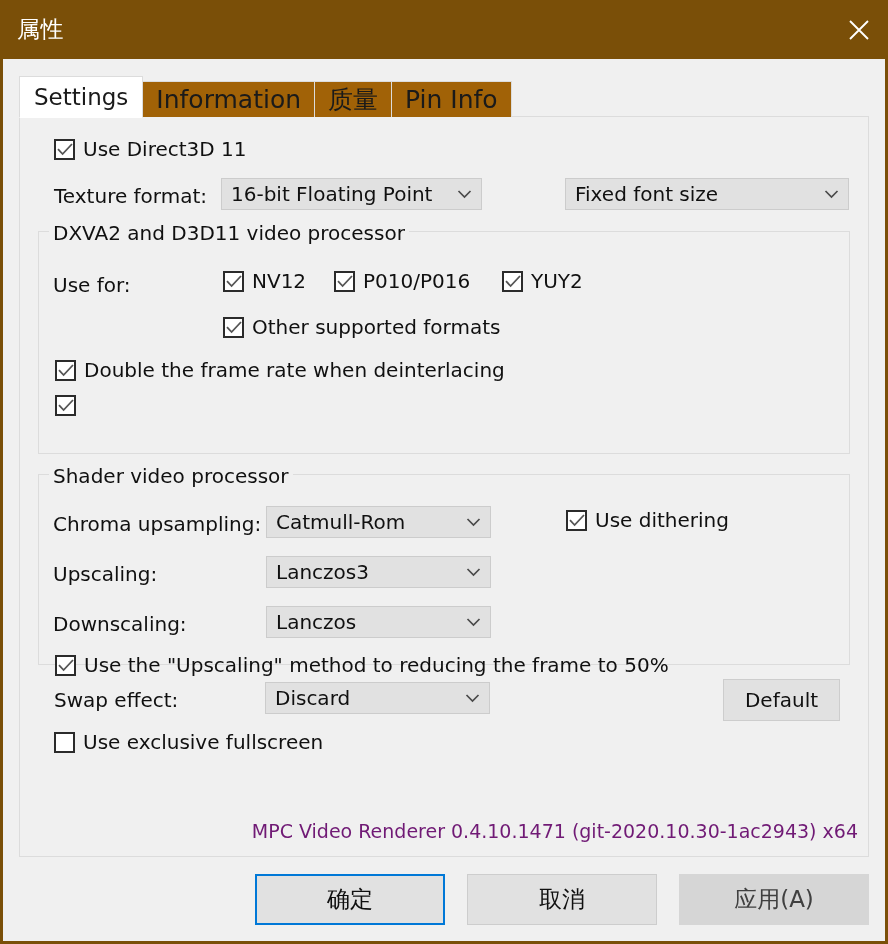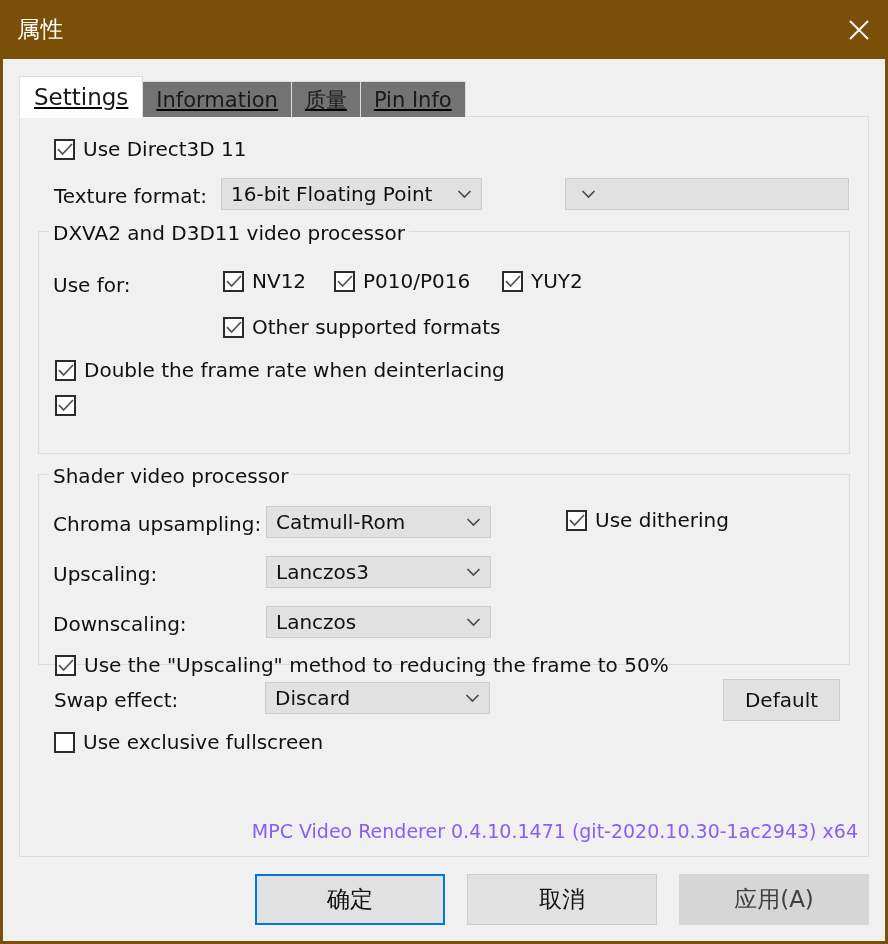--- a/index.html
+++ b/index.html
@@ -49,38 +49,37 @@
   }
   .close-btn svg { display: block; }
 
   
   .tabstrip-wrap {
     padding: 16px 16px 0 16px;
     flex: 1 1 auto;
     display: flex;
     flex-direction: column;
     min-height: 0;
-    text-decoration: underline;
   }
   .tabstrip {
     display: flex;
     align-items: flex-end;
     height: 42px;
     position: relative;
     z-index: 2;
   }
   .tab {
     height: 36px;
     padding: 13px 13px;
-    background: #737373;
+    background: #a16207;
     border: 1px solid #dcdcdc;
     border-bottom: none;
     display: flex;
     align-items: center;
-    font-size: 21px;
+    font-size: 25px;
     color: #1a1a1a;
     margin-right: -1px;
     cursor: default;
     white-space: nowrap;
     font-family: "DejaVu Sans", sans-serif;
   }
   .tab.active {
     background: #ffffff;
     height: 42px;
     border: 1px solid #dcdcdc;
@@ -182,21 +181,21 @@
   .top-grid { position: relative; height: 92px; }
 
   .abs { position: absolute; }
 
   
   .verline {
     position: absolute;
     right: 10px;
     bottom: 14px;
     font-size: 19px;
-    color: #8b5cf6;
+    color: #701a75;
     font-family: "DejaVu Sans", sans-serif;
     white-space: nowrap;
   }
 
   
   .buttonbar {
     flex: 0 0 84px;
     display: flex;
     align-items: center;
     justify-content: flex-end;
@@ -292,20 +291,21 @@
           <span class="val">16-bit Floating Point</span>
           <span class="arrow">
             <svg width="15" height="10" viewBox="0 0 15 10">
               <path d="M1.5 2 L7.5 8 L13.5 2" stroke="#4a4a4a" stroke-width="1.7" fill="none"></path>
             </svg>
           </span>
         </div>
 
 
         <div class="combo abs" style="left:527px; top:47px; width:284px;">
+          <span class="val">Fixed font size</span>
           <span class="arrow">
             <svg width="15" height="10" viewBox="0 0 15 10">
               <path d="M1.5 2 L7.5 8 L13.5 2" stroke="#4a4a4a" stroke-width="1.7" fill="none"></path>
             </svg>
           </span>
         </div>
       </div>
 
       <div class="groupbox" style="height:223px; margin-top:8px;">
         <div class="gb-title">DXVA2 and D3D11 video processor</div>

